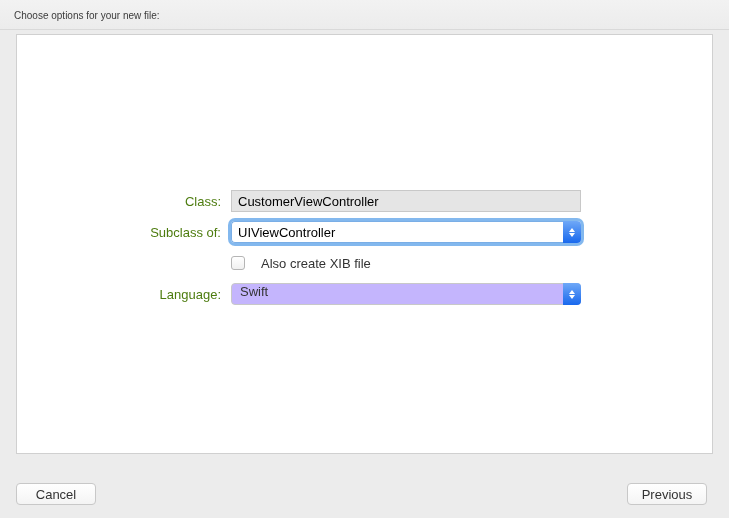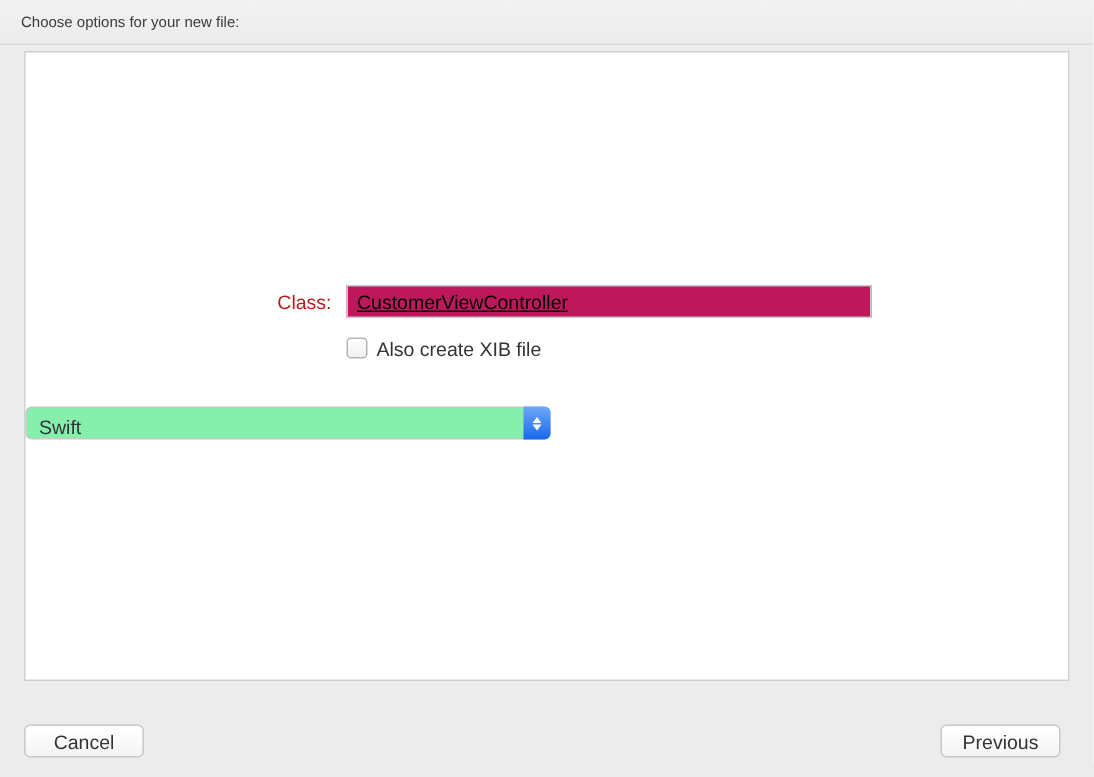--- a/index.html
+++ b/index.html
@@ -35,37 +35,36 @@
     .row {
       display: flex;
       align-items: center;
       margin-bottom: 9px;
     }
     .label {
       width: 214px;
       text-align: right;
       padding-right: 10px;
       font-size: 13px;
-      color: #b91c1c;
+      color: #4d7c0f;
     }
     .field {
       width: 350px;
       position: relative;
     }
     .text-input {
       width: 100%;
       height: 22px;
       border: 1px solid #c8c8c8;
       border-radius: 0;
       padding: 2px 6px;
       font-size: 13px;
       font-family: inherit;
-      background: #be185d;
+      background: #e5e5e5;
       outline: none;
-      text-decoration: underline;
     }
     .combo {
       width: 100%;
       height: 22px;
       display: flex;
       align-items: stretch;
       border-radius: 4px;
       overflow: visible;
     }
     .combo.focused {
@@ -87,28 +86,27 @@
       border-color: #7aaee6;
     }
     .combo .dd-btn {
       width: 18px;
       border-radius: 0 4px 4px 0;
     }
     .select {
       width: 100%;
       height: 22px;
       display: flex;
-      align-items: flex-end;
-      border: 1px solid #c8c8c8;
-      border-radius: 4px;
-      background: #86efac;
+      align-items: flex-start;
+      border: 1px solid #c8c8c8;
+      border-radius: 4px;
+      background: #c4b5fd;
       font-size: 13px;
       position: relative;
       padding-left: 8px;
-      margin-top: 19px;
     }
     .select .dd-btn {
       position: absolute;
       right: -1px;
       top: -1px;
       bottom: -1px;
       width: 18px;
       border-radius: 0 4px 4px 0;
     }
     .dd-btn {
@@ -123,21 +121,21 @@
     .dd-btn .tri-up, .dd-btn .tri-down {
       width: 0; height: 0;
       border-left: 3.5px solid transparent;
       border-right: 3.5px solid transparent;
     }
     .dd-btn .tri-up { border-bottom: 4px solid #fff; }
     .dd-btn .tri-down { border-top: 4px solid #fff; }
     .checkbox-wrap {
       display: flex;
       align-items: center;
-      gap: 6px;
+      gap: 16px;
       height: 22px;
     }
     .checkbox {
       width: 14px;
       height: 14px;
       border: 1px solid #b5b5b5;
       border-radius: 3px;
       background: linear-gradient(#fff, #f0f0f0);
     }
     .footer {
@@ -177,32 +175,45 @@
 <div class="panel">
   <div class="form">
 
     <div class="row">
       <div class="label">Class:</div>
       <div class="field">
         <input type="text" class="text-input" value="CustomerViewController" style="">
       </div>
     </div>
 
+    <div class="row">
+      <div class="label">Subclass of:</div>
+      <div class="field">
+        <div class="combo focused">
+          <input type="text" class="combo-input" value="UIViewController" style="">
+          <div class="dd-btn">
+            <span class="tri-up"></span>
+            <span class="tri-down"></span>
+          </div>
+        </div>
+      </div>
+    </div>
 
     <div class="row">
       <div class="label"></div>
       <div class="field">
         <div class="checkbox-wrap">
           <div class="checkbox"></div>
           <span>Also create XIB file</span>
         </div>
       </div>
     </div>
 
     <div class="row">
+      <div class="label">Language:</div>
       <div class="field">
         <div class="select">
           <span>Swift</span>
           <div class="dd-btn">
             <span class="tri-up"></span>
             <span class="tri-down"></span>
           </div>
         </div>
       </div>
     </div>

